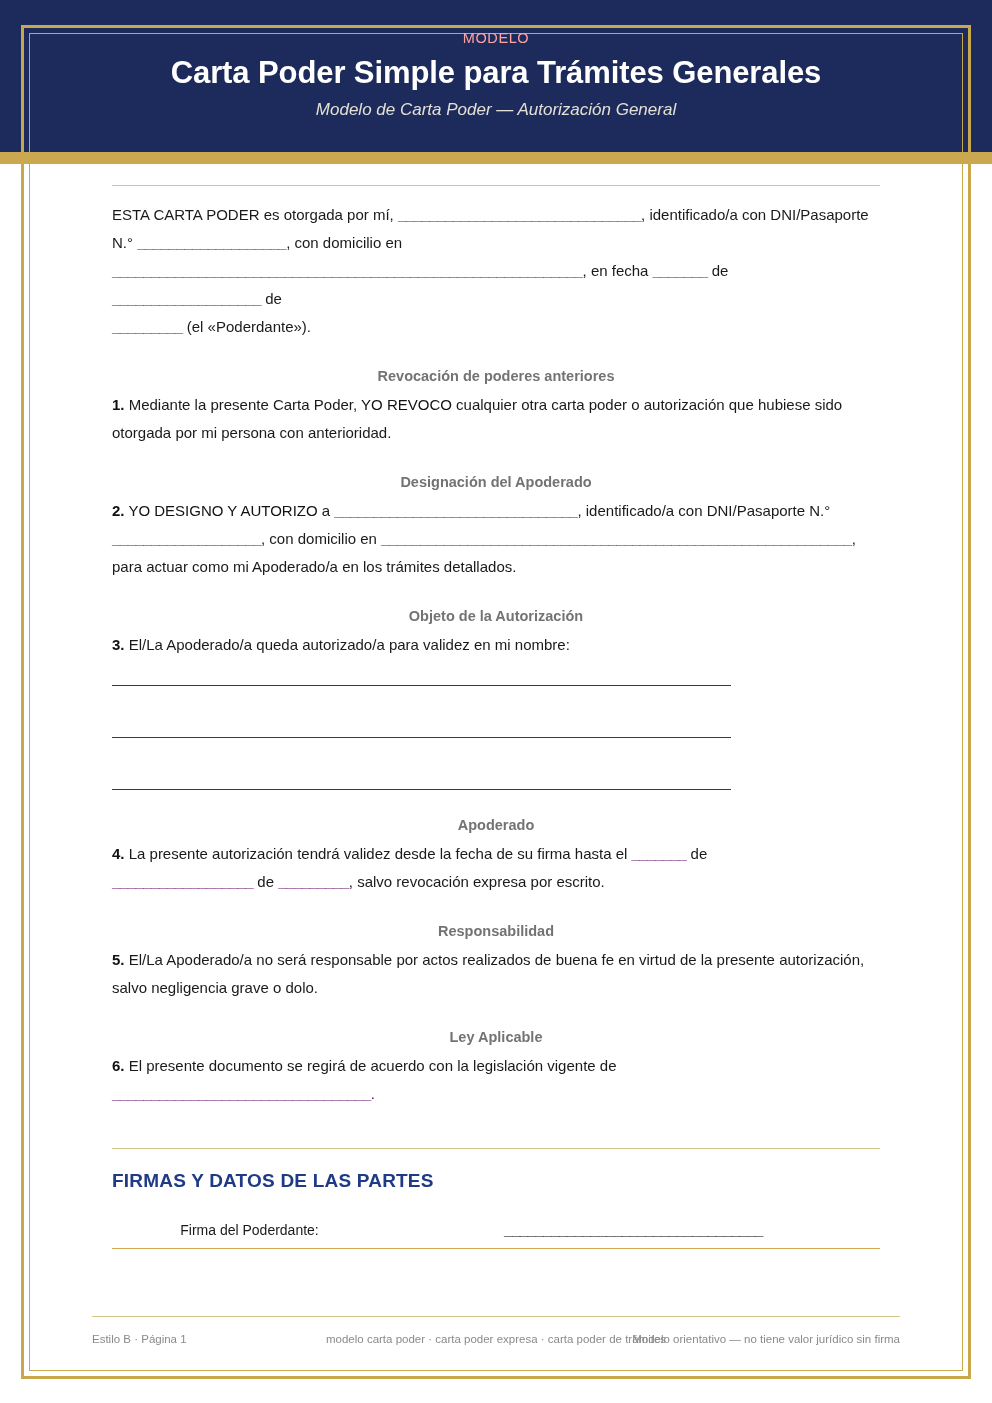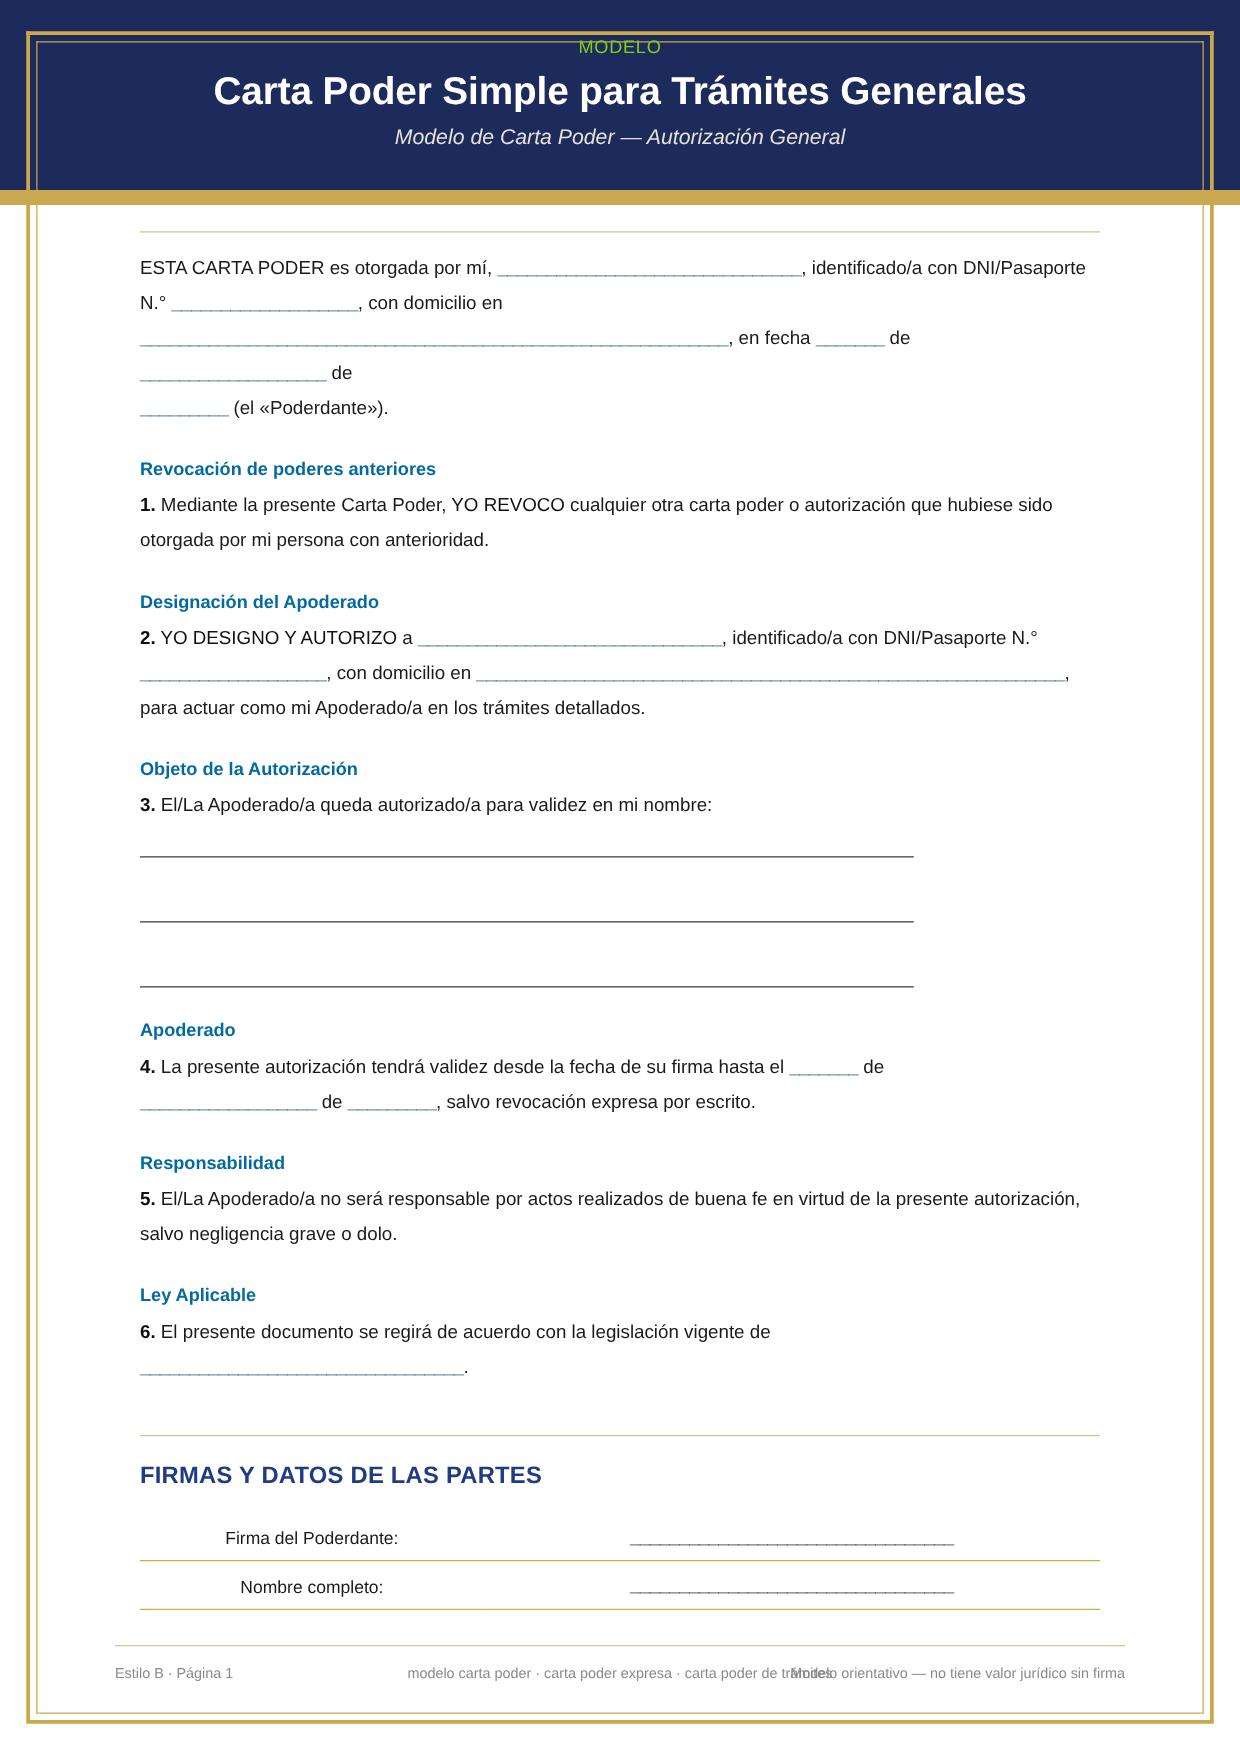--- a/index.html
+++ b/index.html
@@ -73,21 +73,21 @@
     border-bottom: none;
   }
   .header-content {
     position: absolute;
     left: 0;
     right: 0;
     top: 28px;
     text-align: center;
   }
   .eyebrow {
-    color: #84cc16;
+    color: #fca5a5;
     font-size: 14.5px;
     letter-spacing: 0.6px;
     line-height: 20px;
     margin: 0 0 6px 0;
   }
   .doc-title {
     color: #ffffff;
     font-size: 31px;
     font-weight: bold;
     line-height: 38px;
@@ -129,30 +129,31 @@
     height: 0;
   }
   p.para {
     margin: 0;
     font-size: 15px;
     line-height: 28px;
     color: #1a1a1a;
     text-align: left;
   }
   .fill {
-    color: #0c4a6e;
+    color: #701a75;
     letter-spacing: -0.5px;
     font-weight: bold;
   }
   h2.section-title {
-    color: #0369a1;
+    color: #737373;
     font-size: 14.5px;
     font-weight: bold;
     line-height: 22px;
     margin: 24px 0 4px 0;
+    text-align: center;
   }
   .num {
     font-weight: bold;
     color: #111111;
   }
   .strong {
     font-weight: normal;
     color: #111111;
   }
 
@@ -293,24 +294,20 @@
       <p class="para"><span class="num">6.</span><span> El presente documento se regirá de acuerdo con la legislación vigente de </span><br><span class="fill">_________________________________</span><span>.</span></p>
 
       <div class="sig-rule"></div>
       <h3 class="sig-heading">FIRMAS Y DATOS DE LAS PARTES</h3>
       <table class="sig-table">
         <tbody>
           <tr>
             <td class="sig-label">Firma del Poderdante:</td>
             <td class="sig-value">_________________________________</td>
           </tr>
-          <tr>
-            <td class="sig-label">Nombre completo:</td>
-            <td class="sig-value">_________________________________</td>
-          </tr>
         </tbody>
       </table>
 
     </div>
   </div>
 
   <div class="footer">
     <div class="footer-inner">
       <div class="footer-rule"></div>
       <div class="footer-row">

